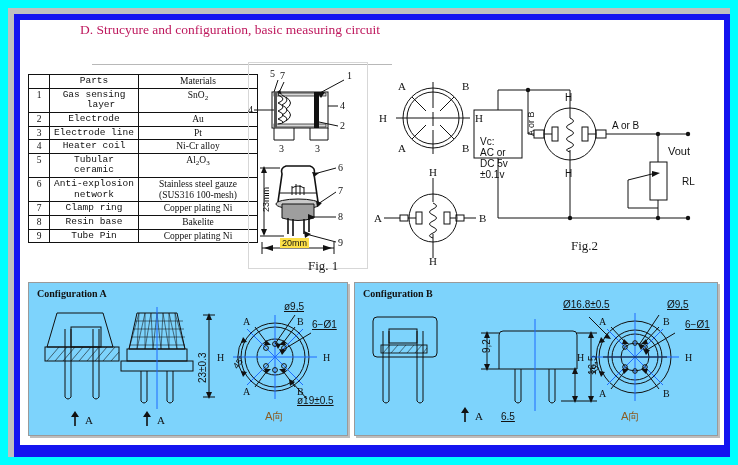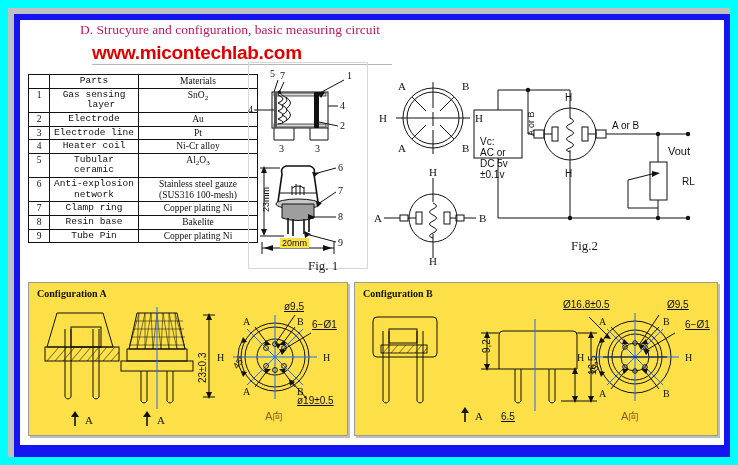--- a/index.html
+++ b/index.html
@@ -49,42 +49,41 @@
   .ind{display:inline-block;padding-left:14px;}
   sub{font-size:7px;vertical-align:baseline;position:relative;top:2px;}
 
   
   .lbl{position:absolute;font-size:10px;color:#111;white-space:nowrap;}
   .lbl-s{position:absolute;font-size:8.5px;color:#111;white-space:nowrap;}
   .dimtxt{position:absolute;font-family:"Liberation Sans",sans-serif;font-size:9px;color:#111;white-space:nowrap;}
   .vtxt{transform-origin:0 0;}
   .figcap{position:absolute;font-size:13px;color:#1a1a1a;white-space:nowrap;}
 
-  .panelbox{position:absolute;border:1px solid #9a9a9a;background:#fde047;
+  .panelbox{position:absolute;border:1px solid #9a9a9a;background:#7dd3fc;
      box-shadow:2px 2px 0 0 #bdbdbd;}
   .paneltitle{position:absolute;font-size:10px;font-weight:bold;color:#111;white-space:nowrap;}
 
   .fig1box{position:absolute;border:1px solid #d7d7d7;}
 
   svg{display:block;overflow:visible;}
   .st{stroke:#111;fill:none;stroke-width:1;}
   .st2{stroke:#111;fill:none;stroke-width:1.6;}
   .blu{stroke:#1E6BFF;fill:none;stroke-width:1;}
   .fl{fill:#111;}
 </style>
 </head>
 <body>
 
 <div class="frame-silver"></div>
 <div class="frame-blue"></div>
 
 <div class="paper">
 
   <div class="title">D. Strucyure and configuration, basic measuring circuit</div>
-  <div class="url">www.micontechlab.com</div>
   <div class="url-rule"></div>
 
   <table class="parts-table">
     <tbody>
         <tr class="head">
       <td class="num"></td>
       <td class="part">Parts</td>
       <td class="mat">Materials</td>
     </tr>
     <tr>

